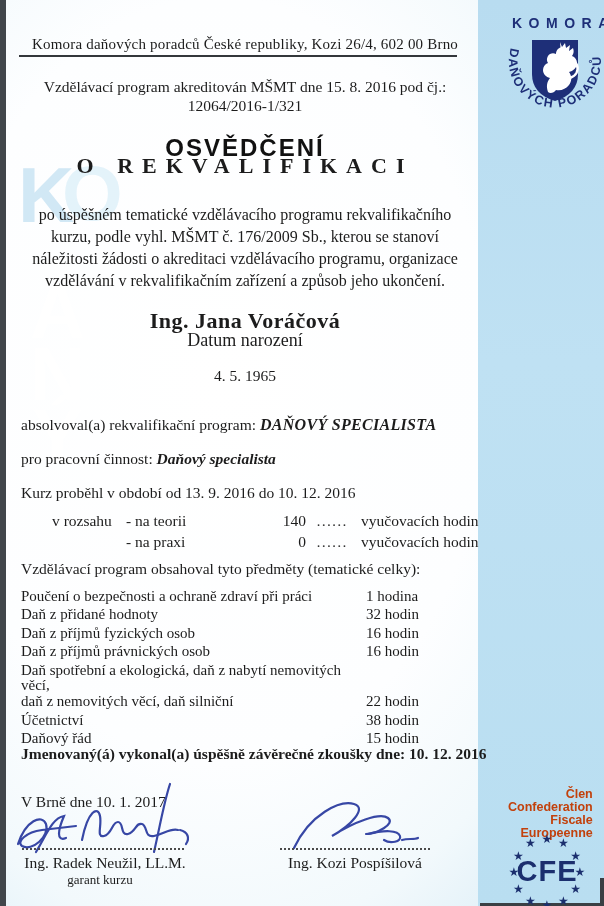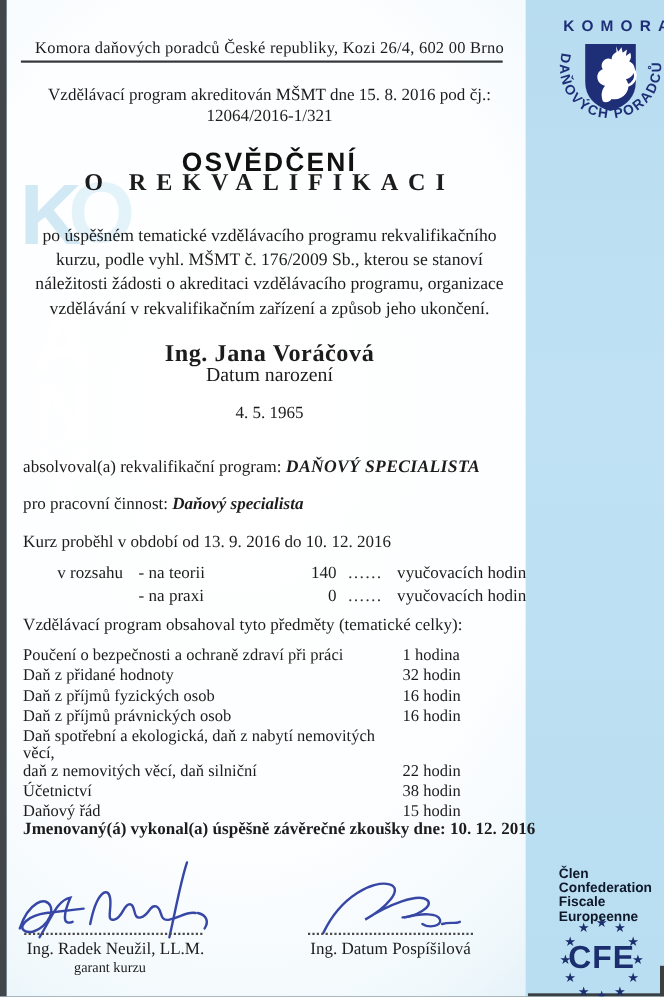--- a/index.html
+++ b/index.html
@@ -70,21 +70,21 @@
   .sig-name{top:854px;font-size:15.5px;text-align:center;}
   .sig-name-left{left:10px;width:190px;}
   .sig-name-right{left:250px;width:210px;}
   .sig-role{top:872px;font-size:13px;text-align:center;}
   .sig-role-left{left:10px;width:180px;}
   .sig-role-right{left:240px;width:230px;}
   .sig-svg{pointer-events:none;}
 
   .komora-logo{left:502px;top:6px;width:104px;height:130px;overflow:visible;}
   .cfe-member{left:508px;top:788px;font-family:"Liberation Sans",sans-serif;
-    font-weight:bold;font-size:12.5px;line-height:13px;color:#0f172a;}
+    font-weight:bold;font-size:12.5px;line-height:13px;color:#c2410c;text-align:right;}
   .cfe-emblem{left:505px;top:832px;width:84px;height:80px;}
   .cfe-star{position:absolute;color:#1b2f6e;font-size:12px;transform:translate(-50%,-50%);
     font-family:"DejaVu Sans",sans-serif;}
   .cfe-label{position:absolute;left:50%;top:50%;transform:translate(-50%,-52%);
     font-family:"Liberation Sans",sans-serif;font-weight:bold;font-size:29px;
     letter-spacing:1px;color:#1b2f6e;}
 </style>
 </head>
 <body>
 
@@ -173,20 +173,21 @@
         <div class="subject-label">Účetnictví</div>
         <div class="subject-hours">38 hodin</div>
       </div>
       <div class="subject-row">
         <div class="subject-label">Daňový řád</div>
         <div class="subject-hours">15 hodin</div>
       </div>
     </div>
 
     <div class="abs line-left exam">Jmenovaný(á) vykonal(a) úspěšně závěrečné zkoušky dne: 10. 12. 2016</div>
+    <div class="abs line-left place-date">V Brně dne 10. 1. 2017</div>
 
     <svg class="abs sig-svg" style="left:12px;top:782px" width="200" height="76" viewBox="0 0 200 76">
       <g fill="none" stroke="#3747a5" stroke-width="2.2" stroke-linecap="round">
         <path d="M6,62 C14,38 30,32 34,42 C38,54 20,70 10,64 C4,60 14,50 30,48 L64,44"></path>
         <path d="M24,70 C34,54 40,36 52,34 C46,48 44,60 54,56"></path>
         <path d="M70,58 C76,28 86,24 88,34 C90,44 84,56 92,54 C100,52 100,40 106,40 C112,40 108,54 116,52 C124,50 124,40 130,42 C136,44 132,56 142,54 C152,52 158,46 166,48"></path>
         <path d="M168,48 C176,50 178,56 174,62"></path>
         <path d="M142,70 C148,44 152,20 158,2"></path>
       </g>
     </svg>
@@ -195,21 +196,21 @@
     <div class="abs sig-role sig-role-left">garant kurzu</div>
 
     <svg class="abs sig-svg" style="left:288px;top:796px" width="140" height="56" viewBox="0 0 140 56">
       <g fill="none" stroke="#3747a5" stroke-width="2.2" stroke-linecap="round">
         <path d="M6,52 C22,18 52,4 66,8 C80,12 62,30 44,40 C66,26 92,16 100,22 C108,28 88,38 78,38"></path>
         <path d="M80,38 C96,34 110,34 112,40 C114,46 102,48 96,44"></path>
         <path d="M114,44 C120,42 126,44 130,42"></path>
       </g>
     </svg>
     <div class="abs sig-line sig-line-right"></div>
-    <div class="abs sig-name sig-name-right">Ing. Datum Pospíšilová</div>
+    <div class="abs sig-name sig-name-right">Ing. Kozi Pospíšilová</div>
 
     <svg class="abs komora-logo" viewBox="0 0 104 130">
       <text x="10" y="22" font-family="Liberation Sans, sans-serif" font-weight="bold" font-size="14" letter-spacing="6.5" fill="#1e2f78">KOMORA</text>
       <defs>
         <path id="arcpath" d="M 9,42 A 46,46 0 1,0 97,42"></path>
       </defs>
       <text font-family="Liberation Sans, sans-serif" font-weight="bold" font-size="12.5" letter-spacing="1.6" fill="#1e2f78">
         <textPath href="#arcpath" startOffset="0">DAŇOVÝCH PORADCŮ ČR</textPath>
       </text>
       <g>

